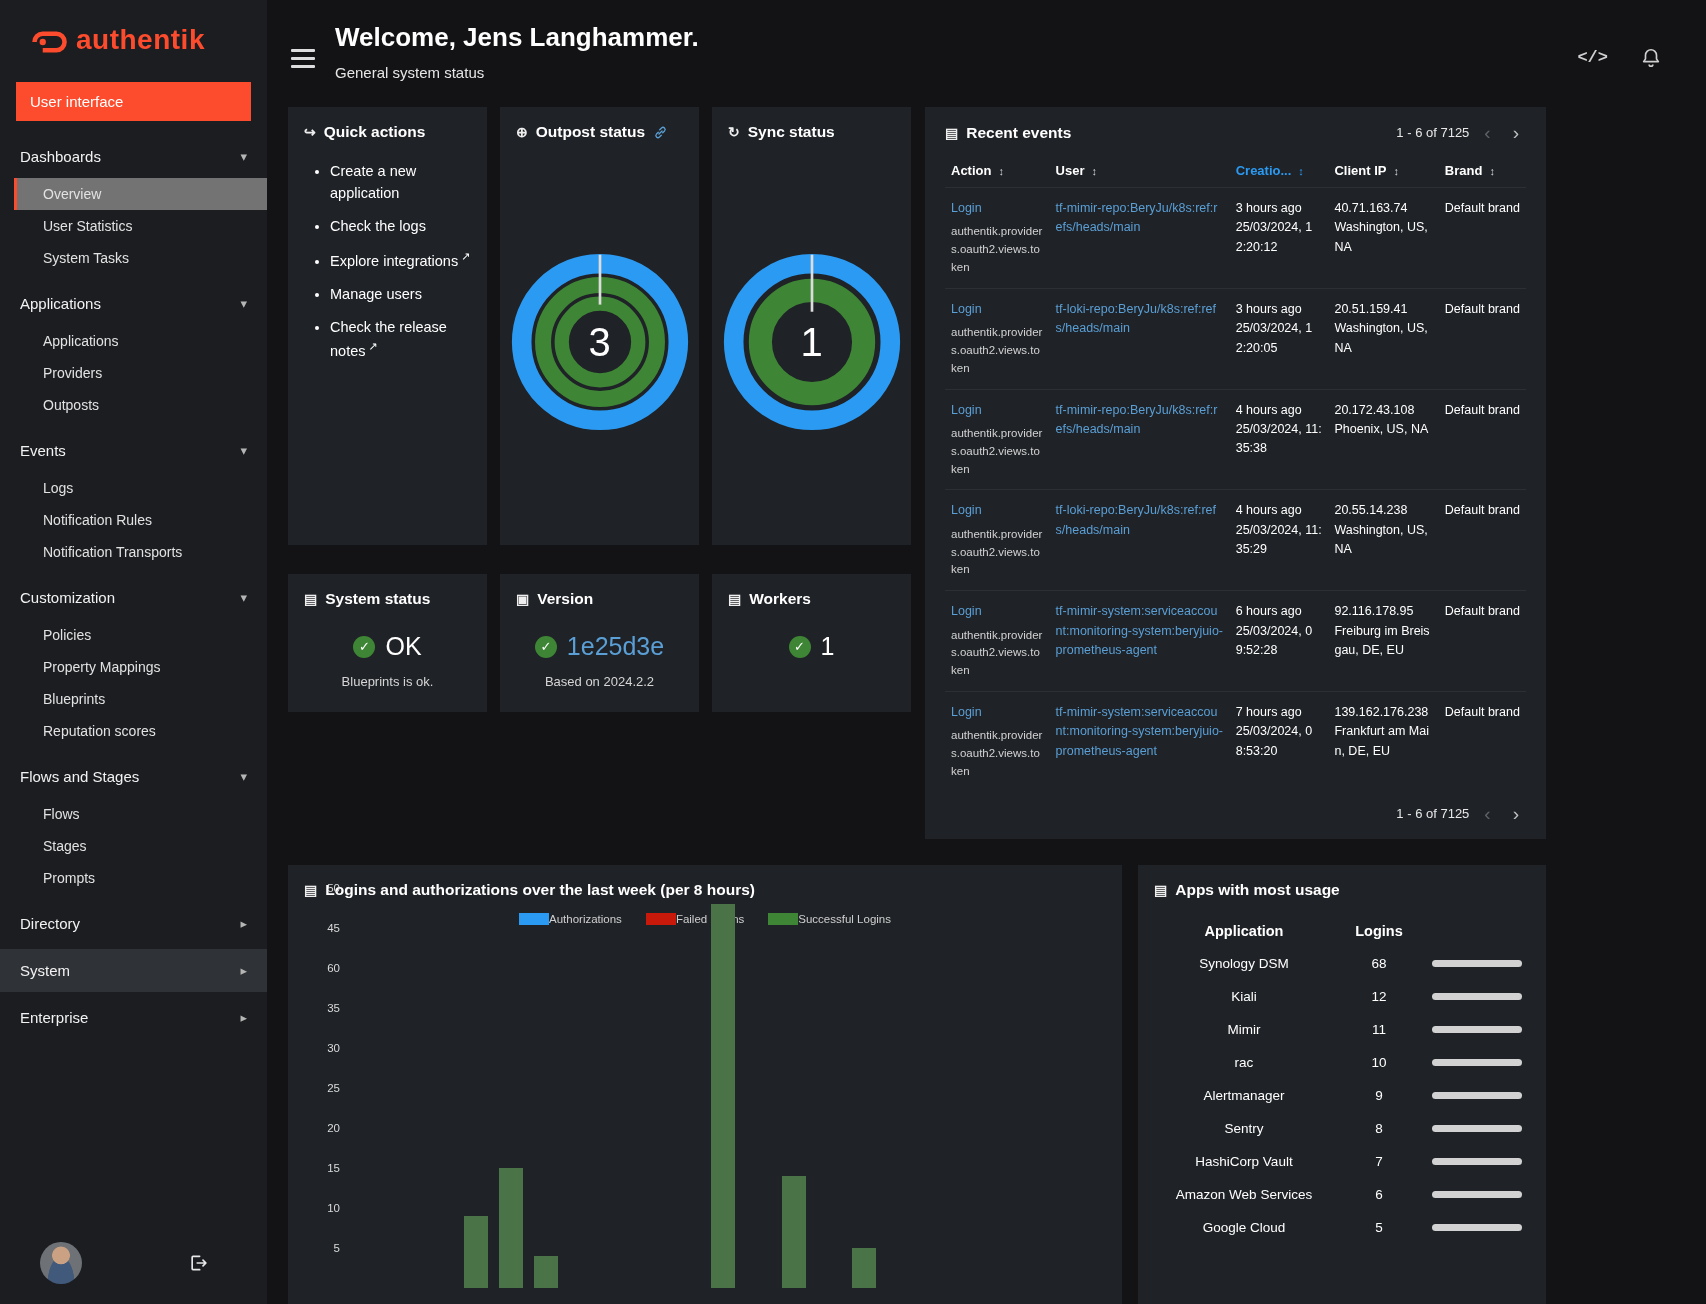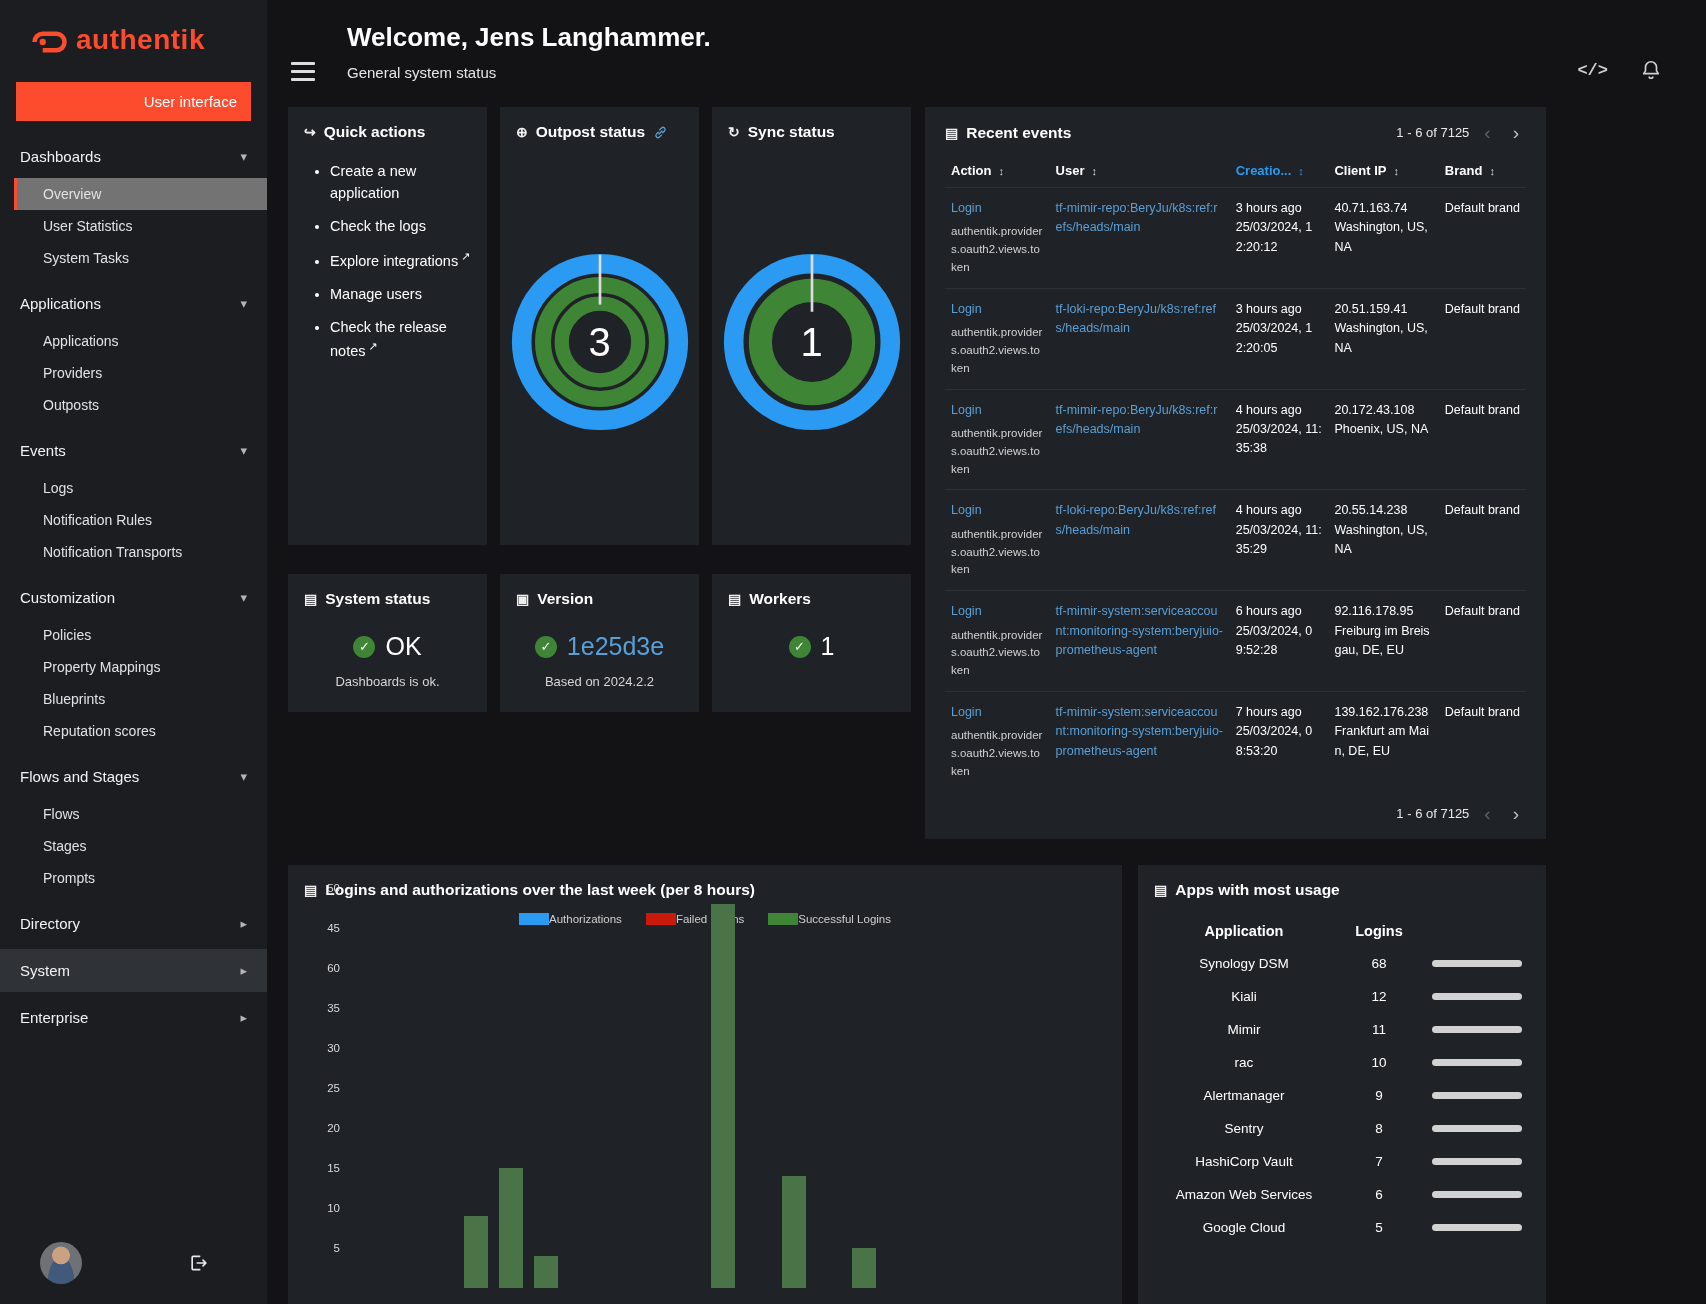--- a/index.html
+++ b/index.html
@@ -3,41 +3,41 @@
 <meta charset="utf-8">
 <style>
   *{margin:0;padding:0;box-sizing:border-box}
   html,body{width:1706px;height:1304px;overflow:hidden}
   body{display:flex;background:#131315;color:#fff;font-family:"Liberation Sans",sans-serif}
 
   
   .sidebar{width:267px;flex:none;background:#1b1d21;display:flex;flex-direction:column}
   .logo{display:flex;align-items:flex-end;gap:6px;padding:24px 18px 24px 30px;color:var(--accent,#fd4b2d)}
   .logo-text{font-size:28px;font-weight:bold;letter-spacing:.5px}
-  .ui-btn{margin:2px 16px 10px;background:var(--accent,#fd4b2d);color:#fff;border:none;text-align:right;
+  .ui-btn{margin:2px 16px 10px;background:var(--accent,#fd4b2d);color:#fff;border:none;text-align:left;
           padding:11px 14px;font-size:15px;font-family:inherit;cursor:pointer;width:calc(100% - 32px)}
   .nav{flex:1;overflow:hidden}
   .nav-section{margin-top:4px}
   .nav-section-header{display:flex;align-items:center;justify-content:space-between;padding:13px 20px;
           font-size:15px;color:#f2f2f2;cursor:pointer}
   .nav-section-header.hl{background:#2f3236}
   .chev{color:#b5b5b5;font-size:13px}
   .nav-items{list-style:none;padding-bottom:4px}
   .nav-item{margin-left:14px;padding:8px 16px 8px 26px;font-size:14px;color:#e2e2e2;cursor:pointer;
           border-left:3px solid transparent}
   .nav-item.selected{background:#737373;border-left-color:var(--accent,#fd4b2d)}
   .side-footer{display:flex;align-items:center;padding:16px 24px 20px 40px;gap:106px}
   .avatar{width:42px;height:42px;border-radius:50%;cursor:pointer;
       background:radial-gradient(circle at 50% 32%,#caa183 24%,rgba(0,0,0,0) 26%),
                  radial-gradient(ellipse at 50% 98%,#41597a 44%,rgba(0,0,0,0) 46%),#6e7277}
   .logout{cursor:pointer;display:flex}
 
   
   .main{flex:1;display:flex;flex-direction:column;min-width:0}
-  .topbar{display:flex;align-items:flex-end;padding:22px 44px 0 24px;gap:32px}
+  .topbar{display:flex;align-items:center;padding:22px 44px 0 24px;gap:20px}
   .burger{width:24px;display:flex;flex-direction:column;gap:5px;margin-top:13px;cursor:pointer}
   .burger span{height:3px;background:#ddd;border-radius:1px}
   .titles .t{font-size:26px;font-weight:bold}
   .titles .s{font-size:15px;color:#e6e6e6;margin-top:11px}
   .top-icons{margin-left:auto;display:flex;align-items:center;gap:32px;margin-top:12px;color:#d0d0d0}
   .code-icon{font-family:"Liberation Mono",monospace;font-size:17px;font-weight:bold;cursor:pointer}
   .bell{cursor:pointer;display:flex}
 
   .content{padding:26px 160px 0 21px;flex:1;overflow:hidden;display:flex;flex-direction:column}
   .card{background:#1f2226;padding:16px}
@@ -290,21 +290,21 @@
 
           <div class="card">
             <div class="card-head">
               <span class="card-ico">▤</span>
               <span>System status</span>
             </div>
             <div class="stat-body">
               <span class="check">✓</span>
               <span class="stat-val">OK</span>
             </div>
-            <div class="stat-sub">Dashboards is ok.</div>
+            <div class="stat-sub">Blueprints is ok.</div>
           </div>
 
           <div class="card">
             <div class="card-head">
               <span class="card-ico">▣</span>
               <span>Version</span>
             </div>
             <div class="stat-body">
               <span class="check">✓</span>
               <span class="stat-val linkish">1e25d3e</span>

